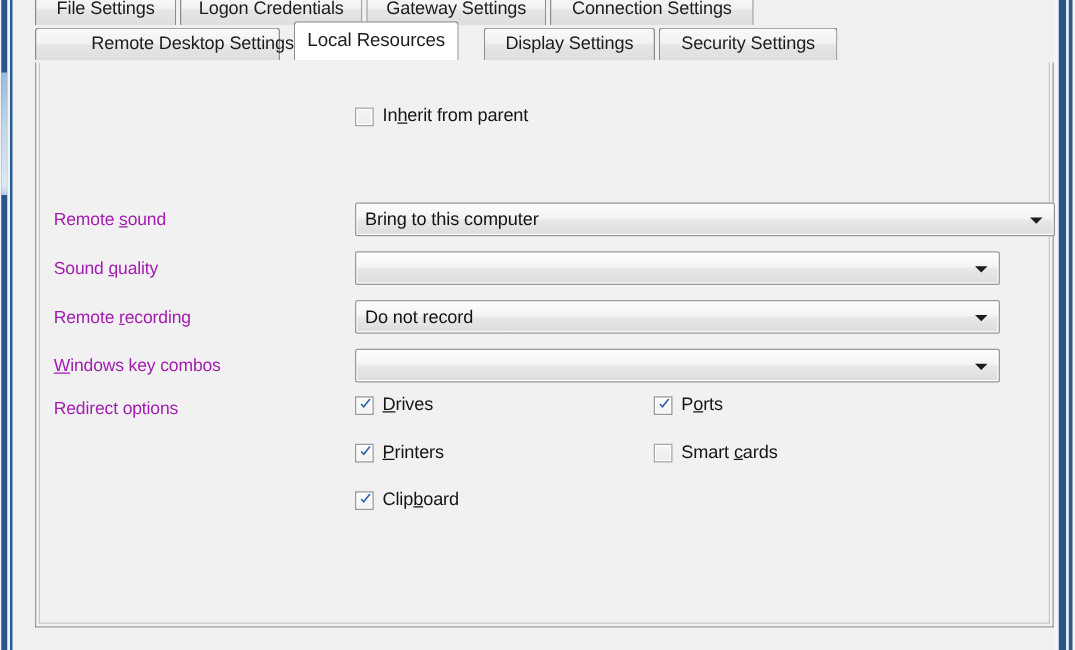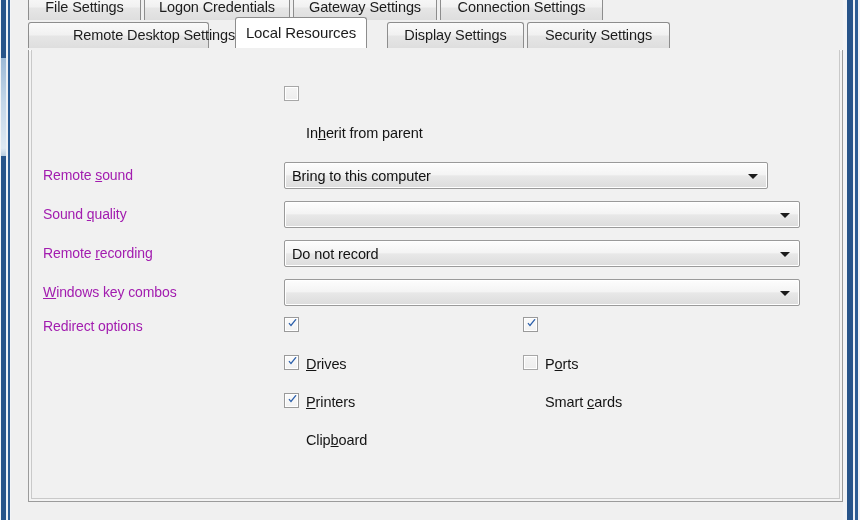--- a/index.html
+++ b/index.html
@@ -182,21 +182,20 @@
     border-color: #a7a7a7;
   }
   .cb .box .tick {
     position: absolute; left: 1px; top: -1px;
     width: 13px; height: 13px;
   }
   .cb .box .tick svg { display: block; }
   .cb .cb-label {
     position: absolute; left: 22px; top: 0;
     line-height: 17px;
-    margin-top: 40px;
   }
 
   u { text-decoration: underline; text-underline-offset: 1px; }
 </style>
 </head>
 <body>
 
 <div id="root">
 
   <div class="frame-left">
@@ -215,41 +214,41 @@
   <div class="client">
 
     <div class="tabstrip">
       <div class="tabrow row1" id="tabrow1">
           <div class="tab" style="left: 0px; width: 113px;">File Settings</div>
           <div class="tab" style="left: 116px; width: 146px;">Logon Credentials</div>
           <div class="tab" style="left: 265px; width: 144px;">Gateway Settings</div>
           <div class="tab" style="left: 412px; width: 163px;">Connection Settings</div>
         </div>
       <div class="tabrow row2" id="tabrow2">
-          <div class="tab" style="left: 0px; width: 181px; padding-left: 44px;">Remote Desktop Settings</div>
+          <div class="tab" style="left: 0px; width: 196px; padding-left: 44px;">Remote Desktop Settings</div>
           <div class="tab selected" style="left: 207px; width: 132px;">Local Resources</div>
           <div class="tab" style="left: 359px; width: 137px;">Display Settings</div>
           <div class="tab" style="left: 499px; width: 143px;">Security Settings</div>
         </div>
     </div>
 
     <div class="panel">
       <div class="panel-inner"></div>
     </div>
 
     <div class="content">
 
       <label class="cb" style="left:273px; top:35px;">
         <span class="box disabledlook" id="inherit-box"></span>
         <span class="cb-label" id="inherit-label"><span>In<u>h</u>erit from parent</span></span>
       </label>
 
       <div id="rows-host">
           <div class="row-label" style="left: 32px; top: 117px;"><span>Remote <u>s</u>ound</span></div>
-          <div class="combo" style="left: 273px; top: 112px; width: 484px;">
+          <div class="combo" style="left: 273px; top: 112px; width: 560px;">
             <div class="combo-text">Bring to this computer</div>
             <div class="combo-arrow"></div>
           </div>
           <div class="row-label" style="left: 32px; top: 156px;"><span>Sound <u>q</u>uality</span></div>
           <div class="combo" style="left: 273px; top: 151px; width: 516px;">
             <div class="combo-arrow"></div>
           </div>
           <div class="row-label" style="left: 32px; top: 195px;"><span>Remote <u>r</u>ecording</span></div>
           <div class="combo" style="left: 273px; top: 190px; width: 516px;">
             <div class="combo-text">Do not record</div>

